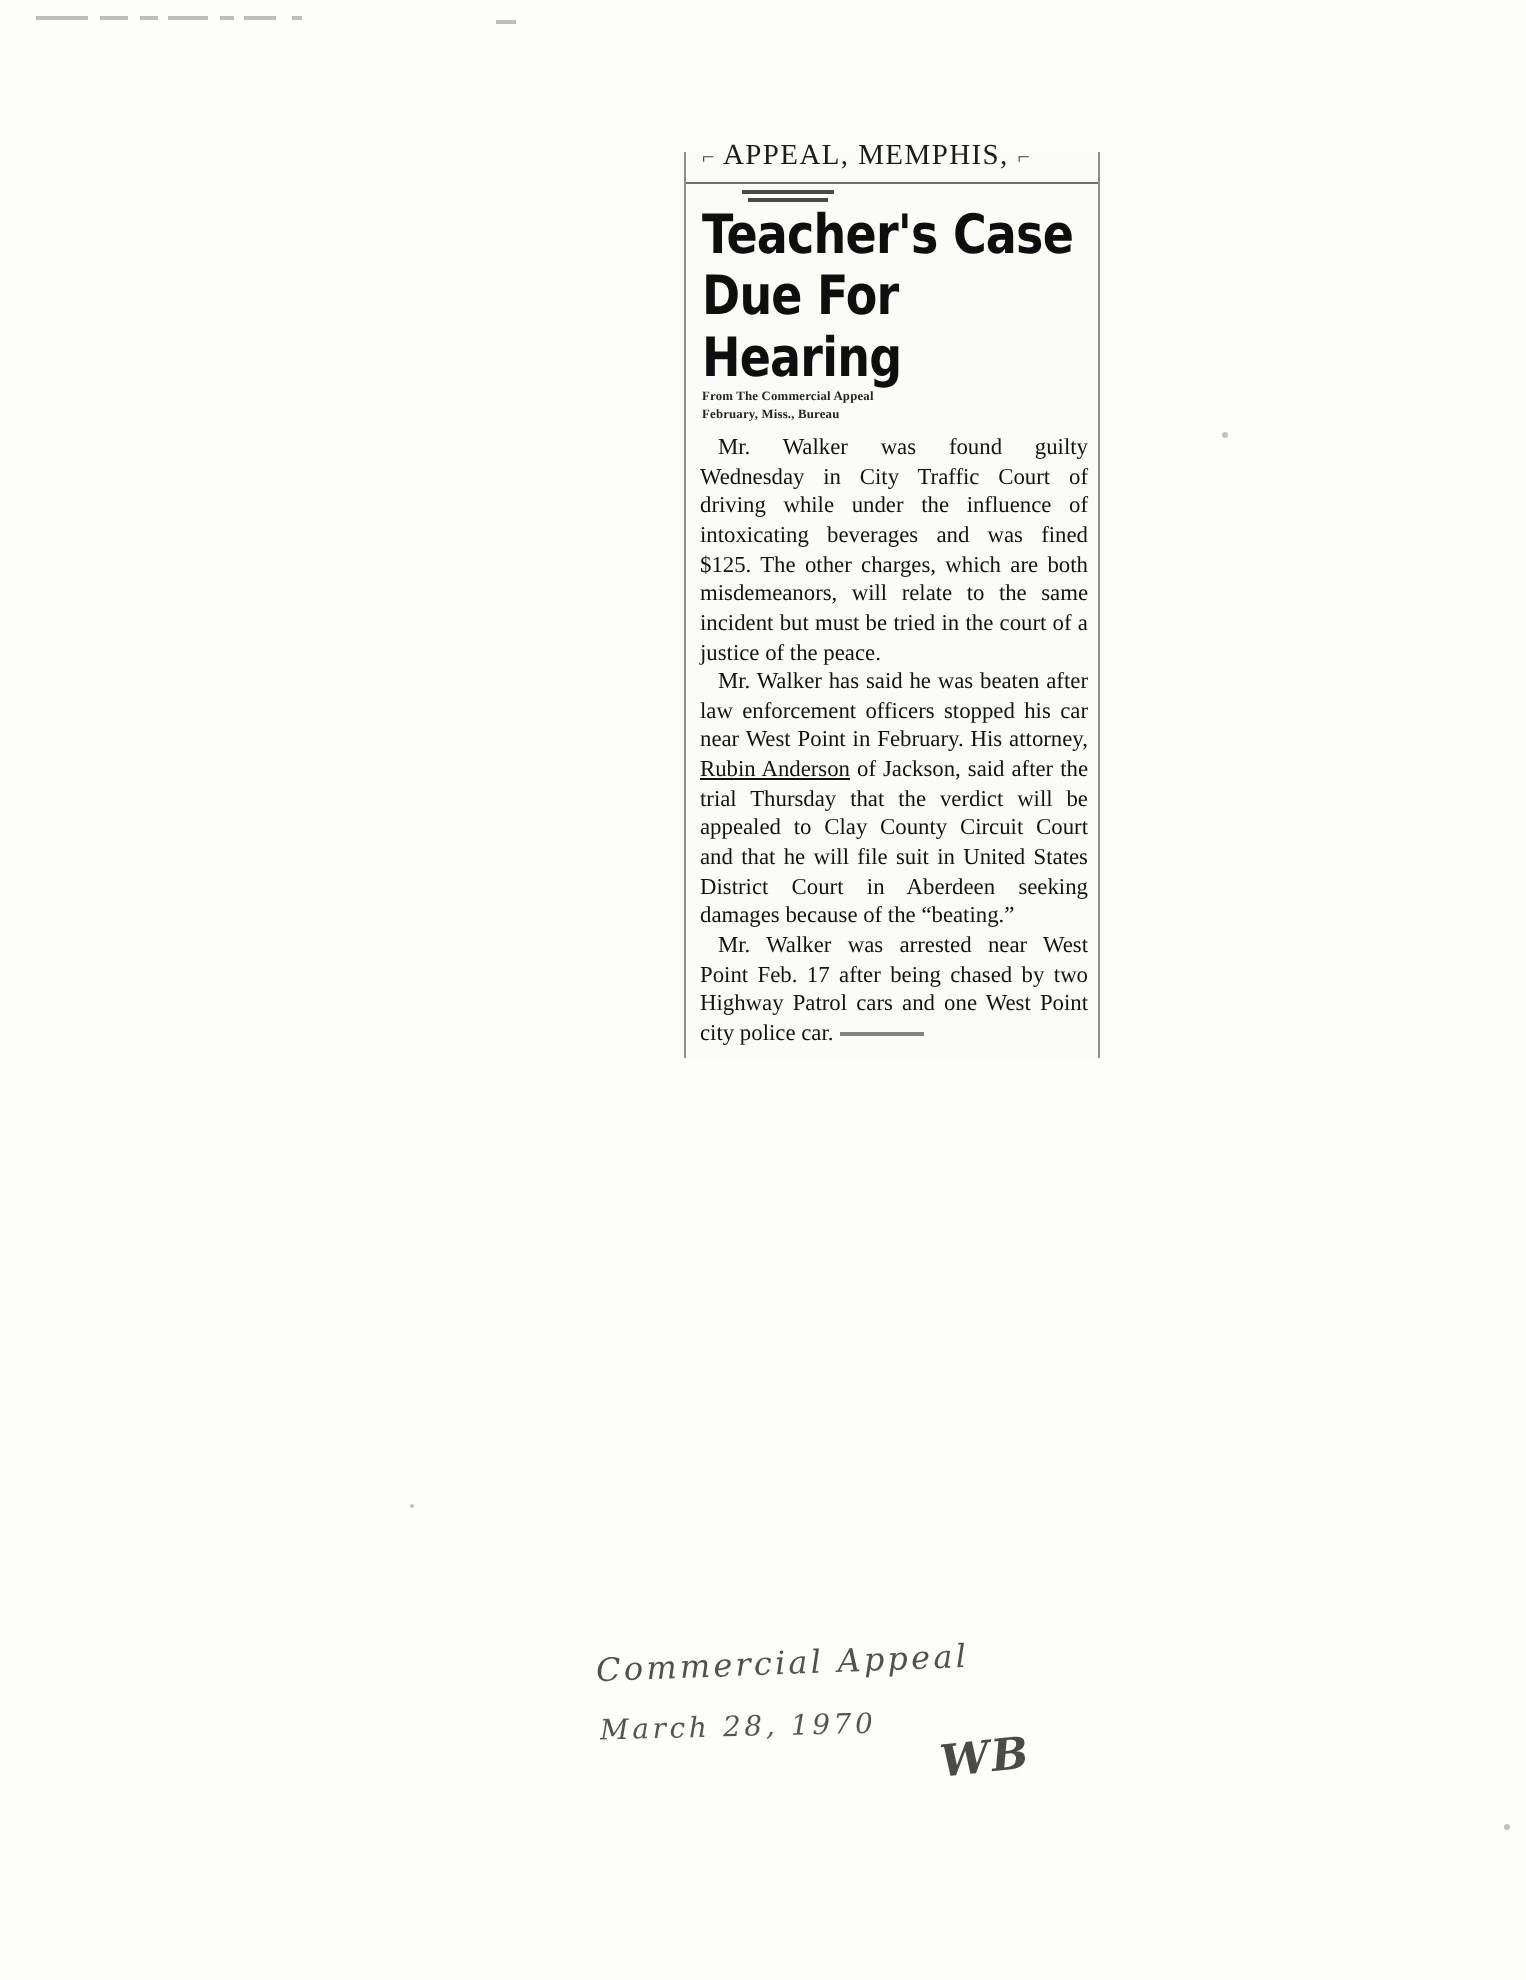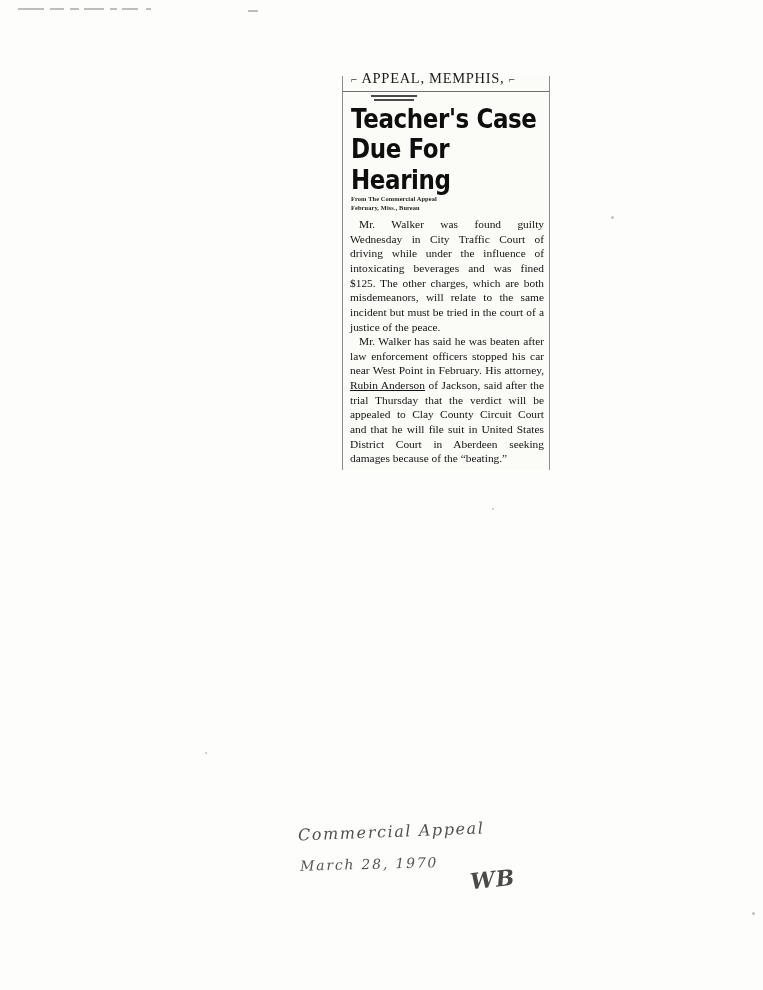--- a/index.html
+++ b/index.html
@@ -237,20 +237,24 @@
     <div class="credit">
       <div>From The Commercial Appeal</div>
       <div>February, Miss., Bureau</div>
     </div>
 
     <div class="body-text">
       <p>Mr. Walker was found guilty Wednesday in City Traffic Court of driving while under the influence of intoxicating beverages and was fined $125. The other charges, which are both misdemeanors, will relate to the same incident but must be tried in the court of a justice of the peace.</p>
       <p>
         <span>Mr. Walker has said he was beaten after law enforcement officers stopped his car near West Point in February. His attorney, </span><span class="underline-name">Rubin Anderson</span><span> of Jackson, said after the trial Thursday that the verdict will be appealed to Clay County Circuit Court and that he will file suit in United States District Court in Aberdeen seeking damages because of the “beating.”</span>
       </p>
+      <p>
+        <span>Mr. Walker was arrested near West Point Feb. 17 after being chased by two Highway Patrol cars and one West Point city police car.</span>
+        <span class="strike-blur"><i></i></span>
+      </p>
     </div>
   </div>
 
   <div class="handwriting hw-line1">Commercial Appeal</div>
   <div class="handwriting hw-line2">March 28, 1970</div>
   <div class="handwriting hw-initials">WB</div>
 
 </div>
 
 </body></html>

